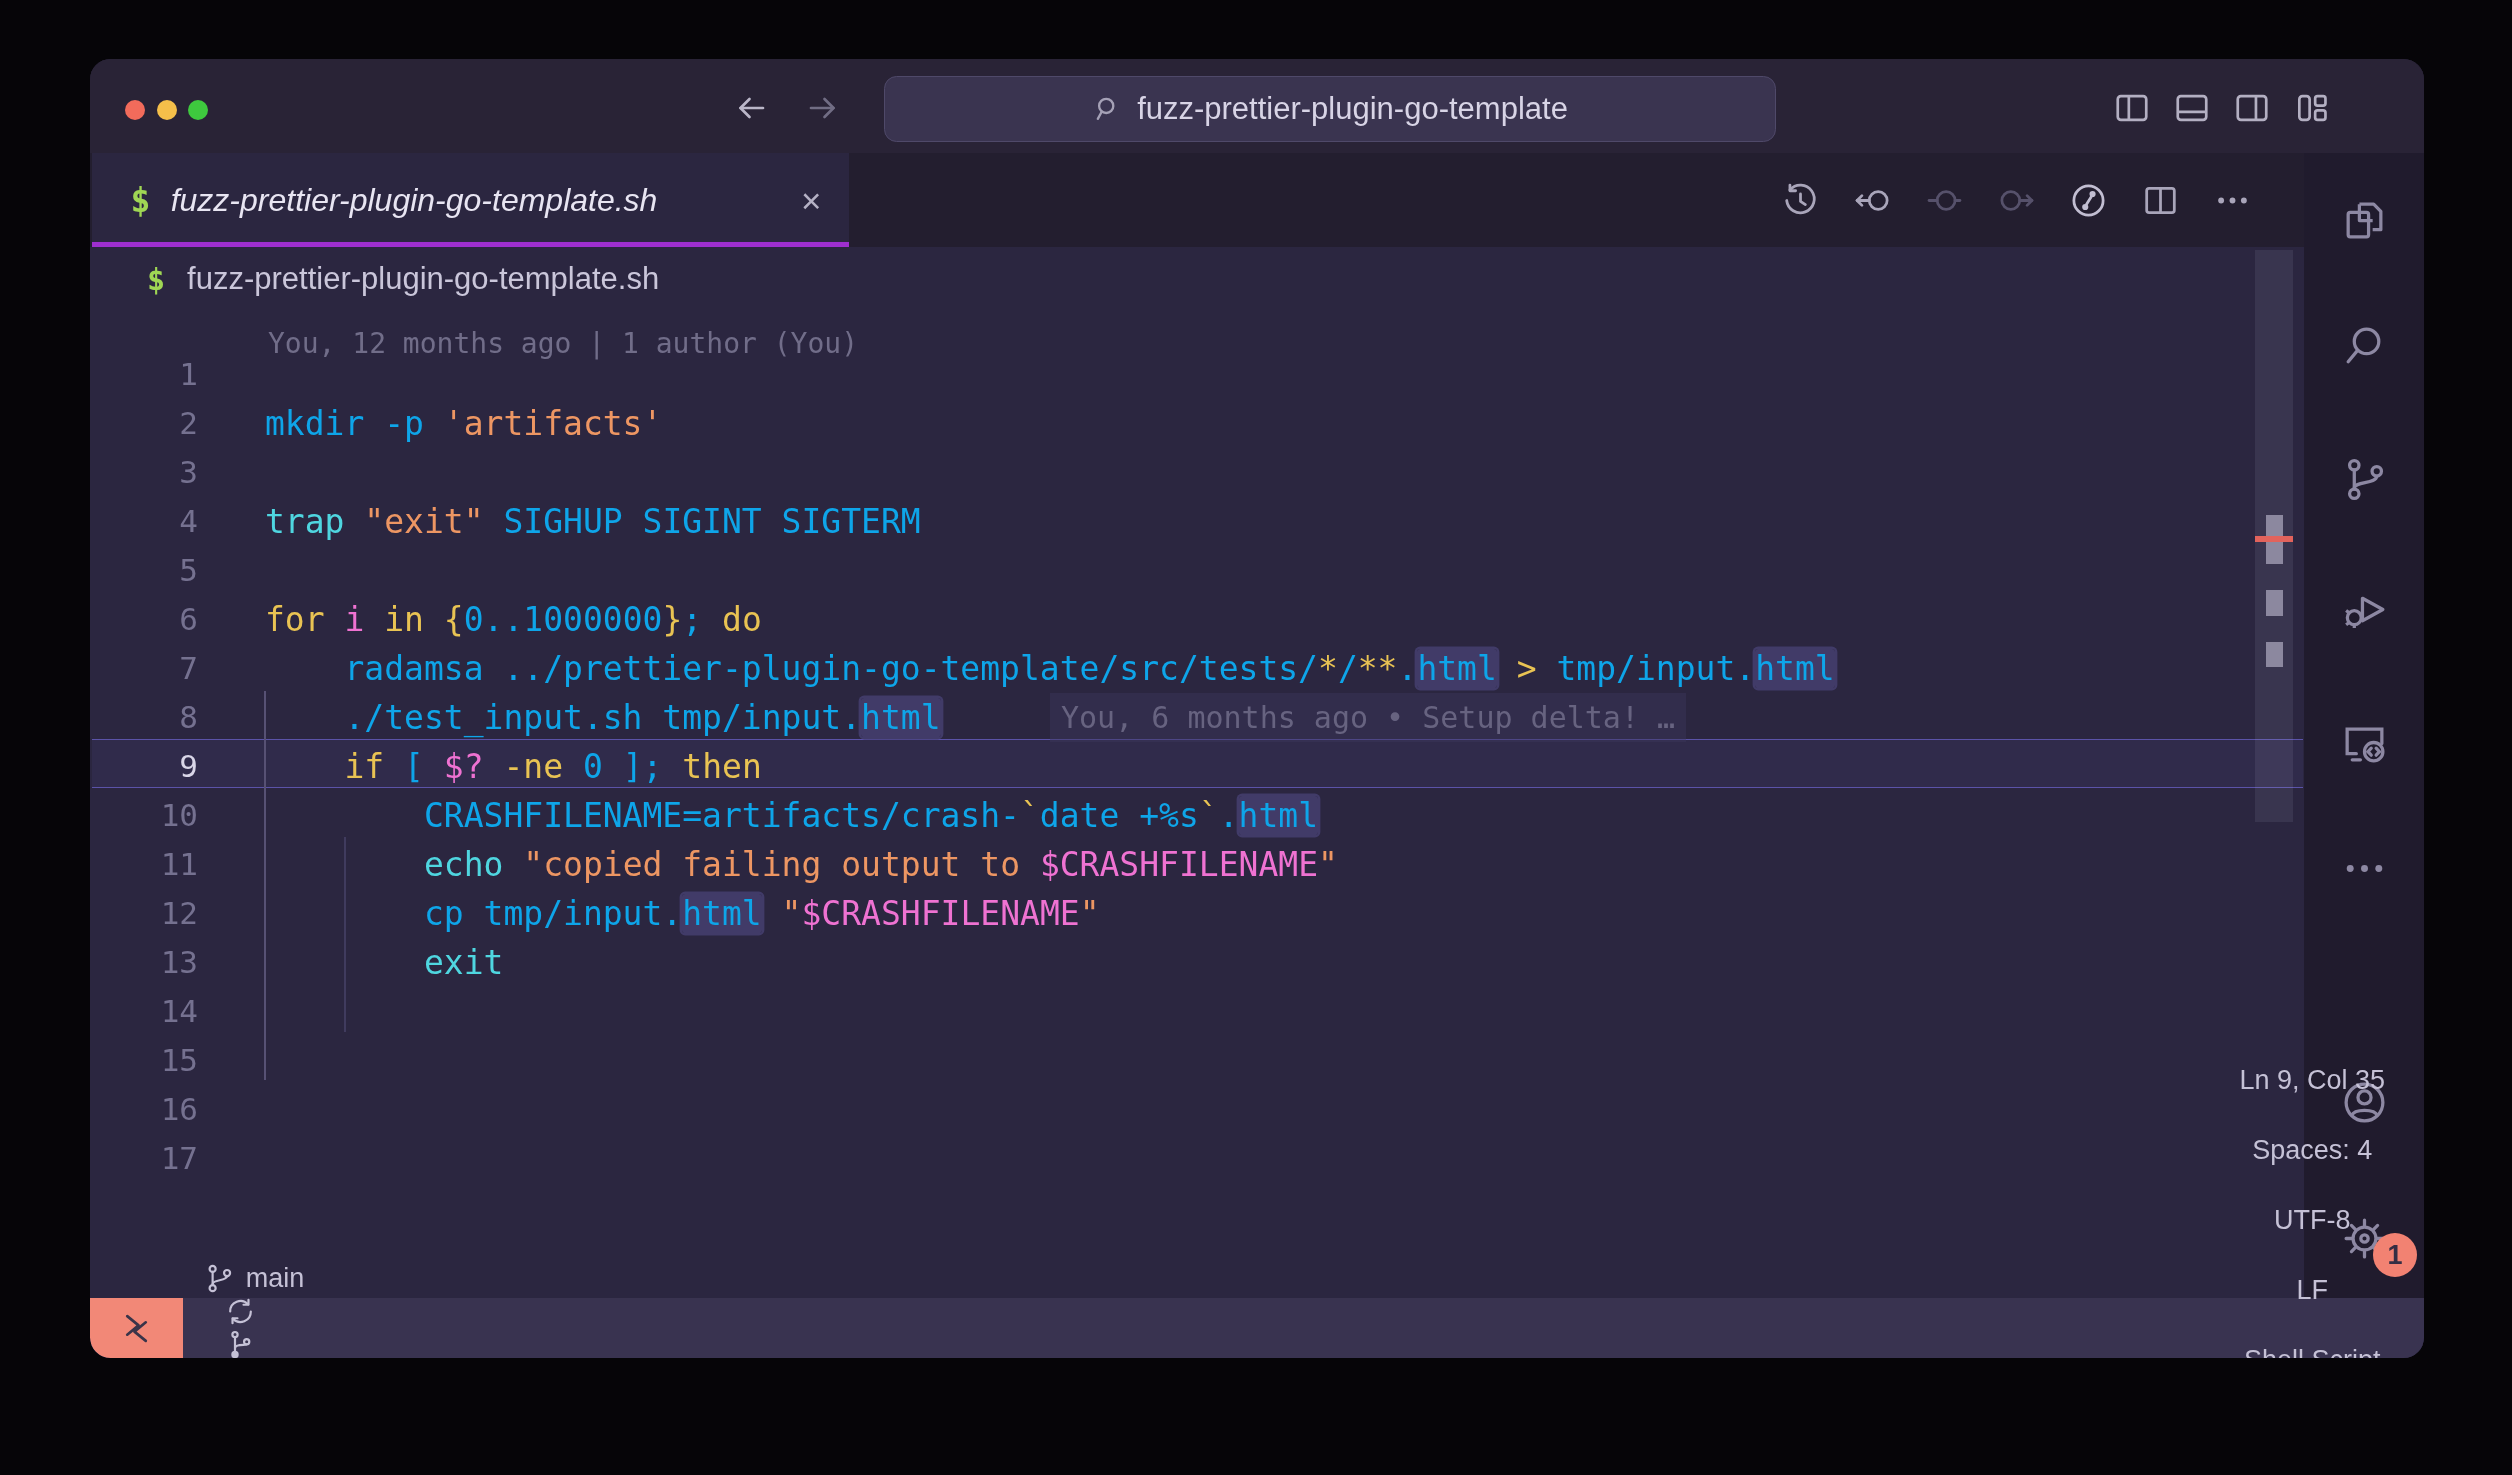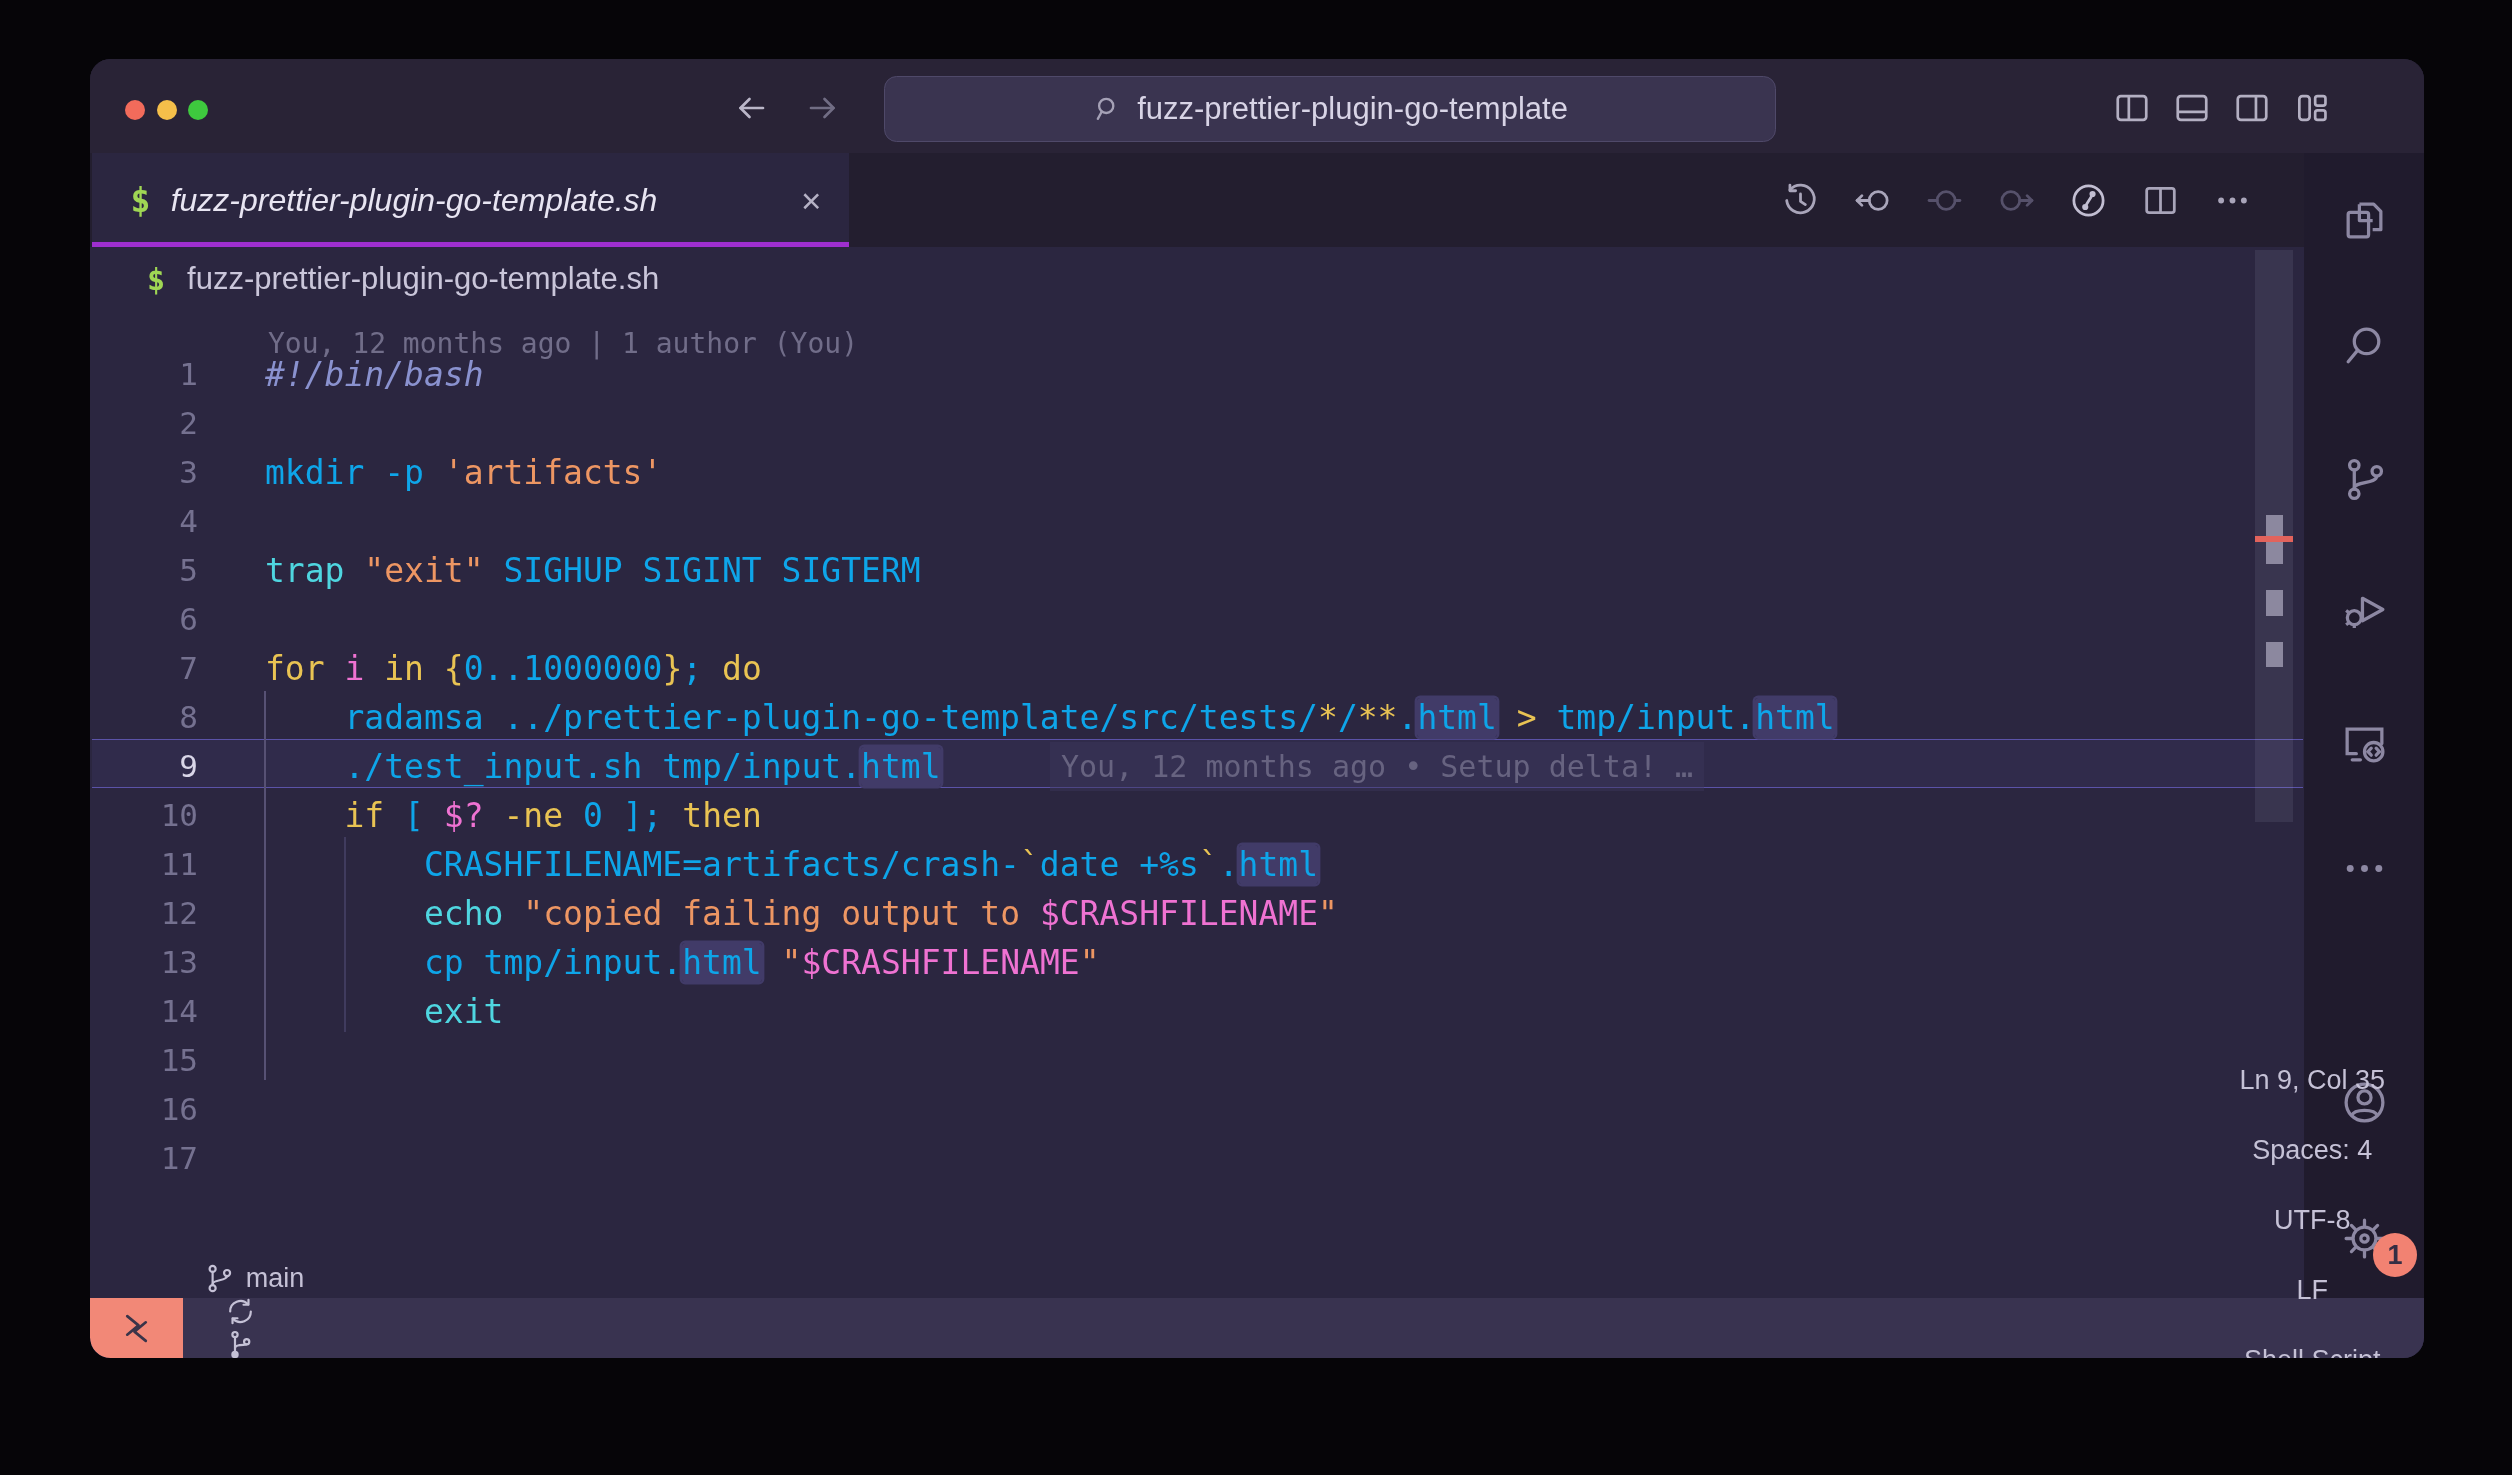--- a/index.html
+++ b/index.html
@@ -209,29 +209,28 @@
         <div>10</div>
         <div>11</div>
         <div>12</div>
         <div>13</div>
         <div>14</div>
         <div>15</div>
         <div>16</div>
         <div>17</div>
       </div>
     <div id="code">
-        <div class="code-line"><span class="tok tok-comment">#!/bin/bash</span></div>
         <div class="code-line"></div>
         <div class="code-line"><span class="tok tok-fg">mkdir -p </span><span class="tok tok-str">'artifacts'</span></div>
         <div class="code-line"></div>
         <div class="code-line"><span class="tok tok-fn">trap</span><span class="tok tok-fg"> </span><span class="tok tok-str">"exit"</span><span class="tok tok-fg"> SIGHUP SIGINT SIGTERM</span></div>
         <div class="code-line"></div>
         <div class="code-line"><span class="tok tok-kw">for</span><span class="tok tok-fg"> </span><span class="tok tok-var">i</span><span class="tok tok-fg"> </span><span class="tok tok-kw">in</span><span class="tok tok-fg"> </span><span class="tok tok-kw">{</span><span class="tok tok-fg">0..1000000</span><span class="tok tok-kw">}</span><span class="tok tok-fg">; </span><span class="tok tok-kw">do</span></div>
         <div class="code-line"><span class="tok tok-fg">    radamsa ../prettier-plugin-go-template/src/tests/</span><span class="tok tok-kw">*</span><span class="tok tok-fg">/</span><span class="tok tok-kw">**</span><span class="tok tok-fg">.</span><span class="tok tok-fg hl">html</span><span class="tok tok-fg"> </span><span class="tok tok-kw">&gt;</span><span class="tok tok-fg"> tmp/input.</span><span class="tok tok-fg hl">html</span></div>
-        <div class="code-line"><span class="tok tok-fg">    ./test_input.sh tmp/input.</span><span class="tok tok-fg hl">html</span><span class="inline-blame">You, 12 months ago • Setup delta! …</span></div>
+        <div class="code-line"><span class="tok tok-fg">    ./test_input.sh tmp/input.</span><span class="tok tok-fg hl">html</span><span class="inline-blame">You, 6 months ago • Setup delta! …</span></div>
         <div class="code-line"><span class="tok tok-fg">    </span><span class="tok tok-kw">if</span><span class="tok tok-fg"> [ </span><span class="tok tok-var">$?</span><span class="tok tok-fg"> </span><span class="tok tok-kw">-ne</span><span class="tok tok-fg"> 0 ]; </span><span class="tok tok-kw">then</span></div>
         <div class="code-line"><span class="tok tok-fg">        CRASHFILENAME=artifacts/crash-</span><span class="tok tok-kw">`</span><span class="tok tok-fg">date +%s</span><span class="tok tok-kw">`</span><span class="tok tok-fg">.</span><span class="tok tok-fg hl">html</span></div>
         <div class="code-line"><span class="tok tok-fg">        </span><span class="tok tok-fn">echo</span><span class="tok tok-fg"> </span><span class="tok tok-str">"copied failing output to </span><span class="tok tok-var">$CRASHFILENAME</span><span class="tok tok-str">"</span></div>
         <div class="code-line"><span class="tok tok-fg">        cp tmp/input.</span><span class="tok tok-fg hl">html</span><span class="tok tok-fg"> </span><span class="tok tok-str">"</span><span class="tok tok-var">$CRASHFILENAME</span><span class="tok tok-str">"</span></div>
         <div class="code-line"><span class="tok tok-fg">        </span><span class="tok tok-fn">exit</span></div>
         <div class="code-line"></div>
       </div>
 
     <div id="sb-thumb"></div>
     <div class="sb-block" id="sb-b1"></div>

